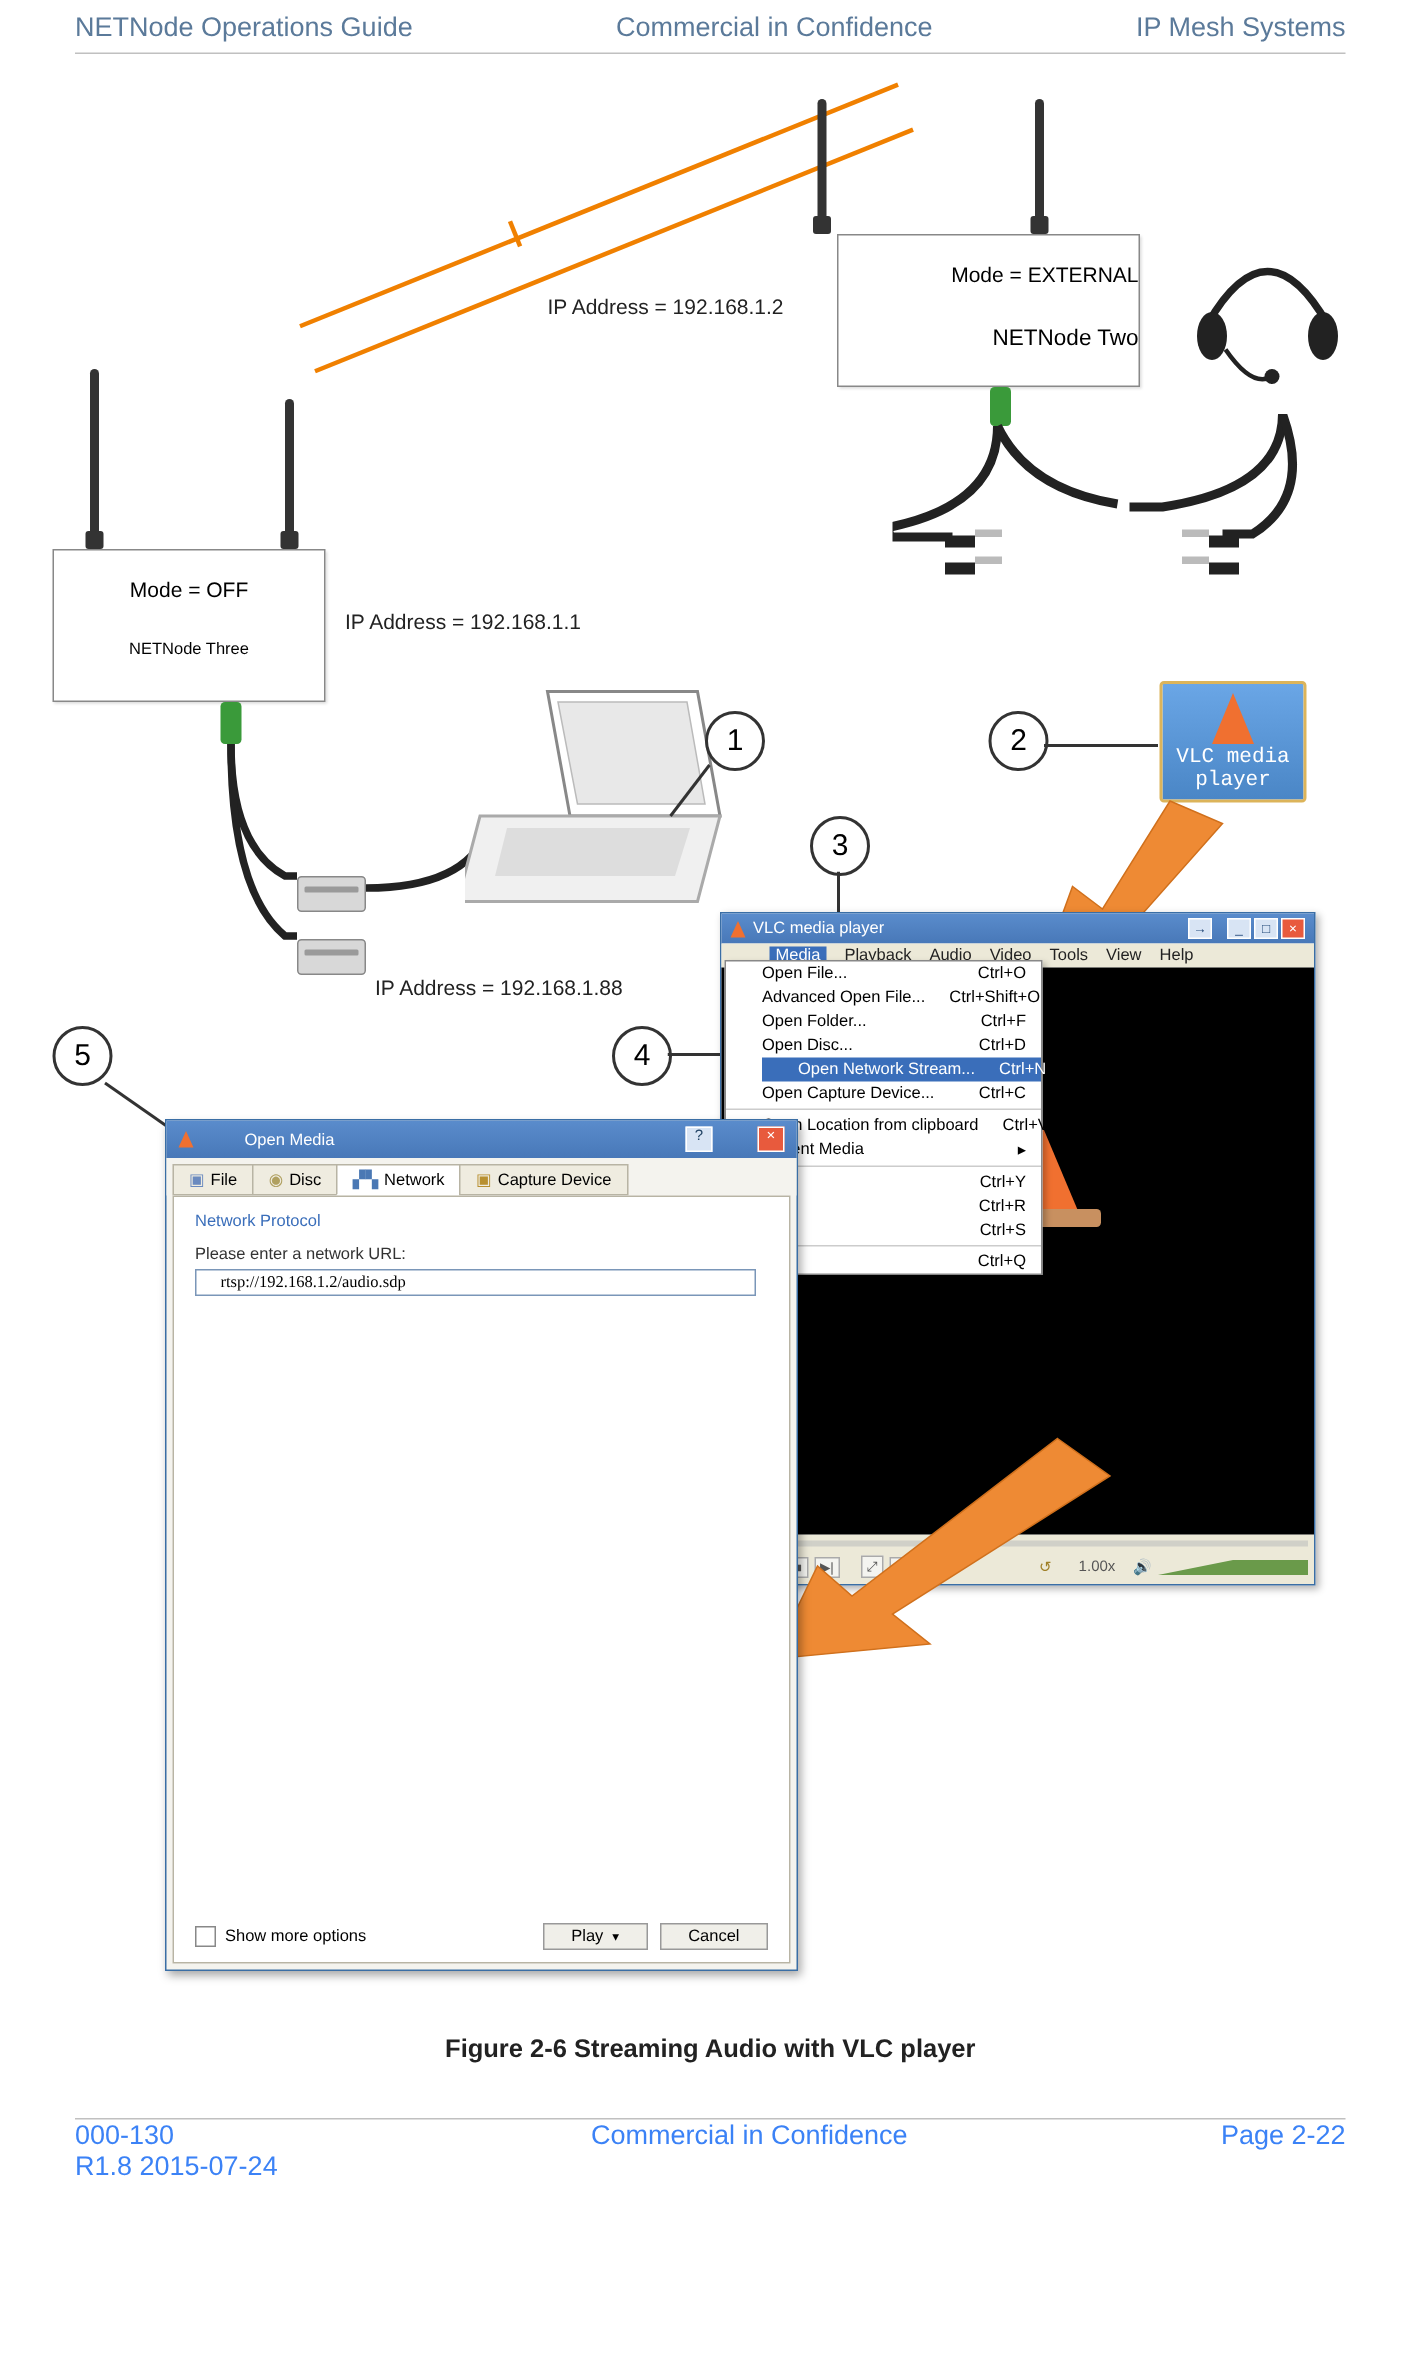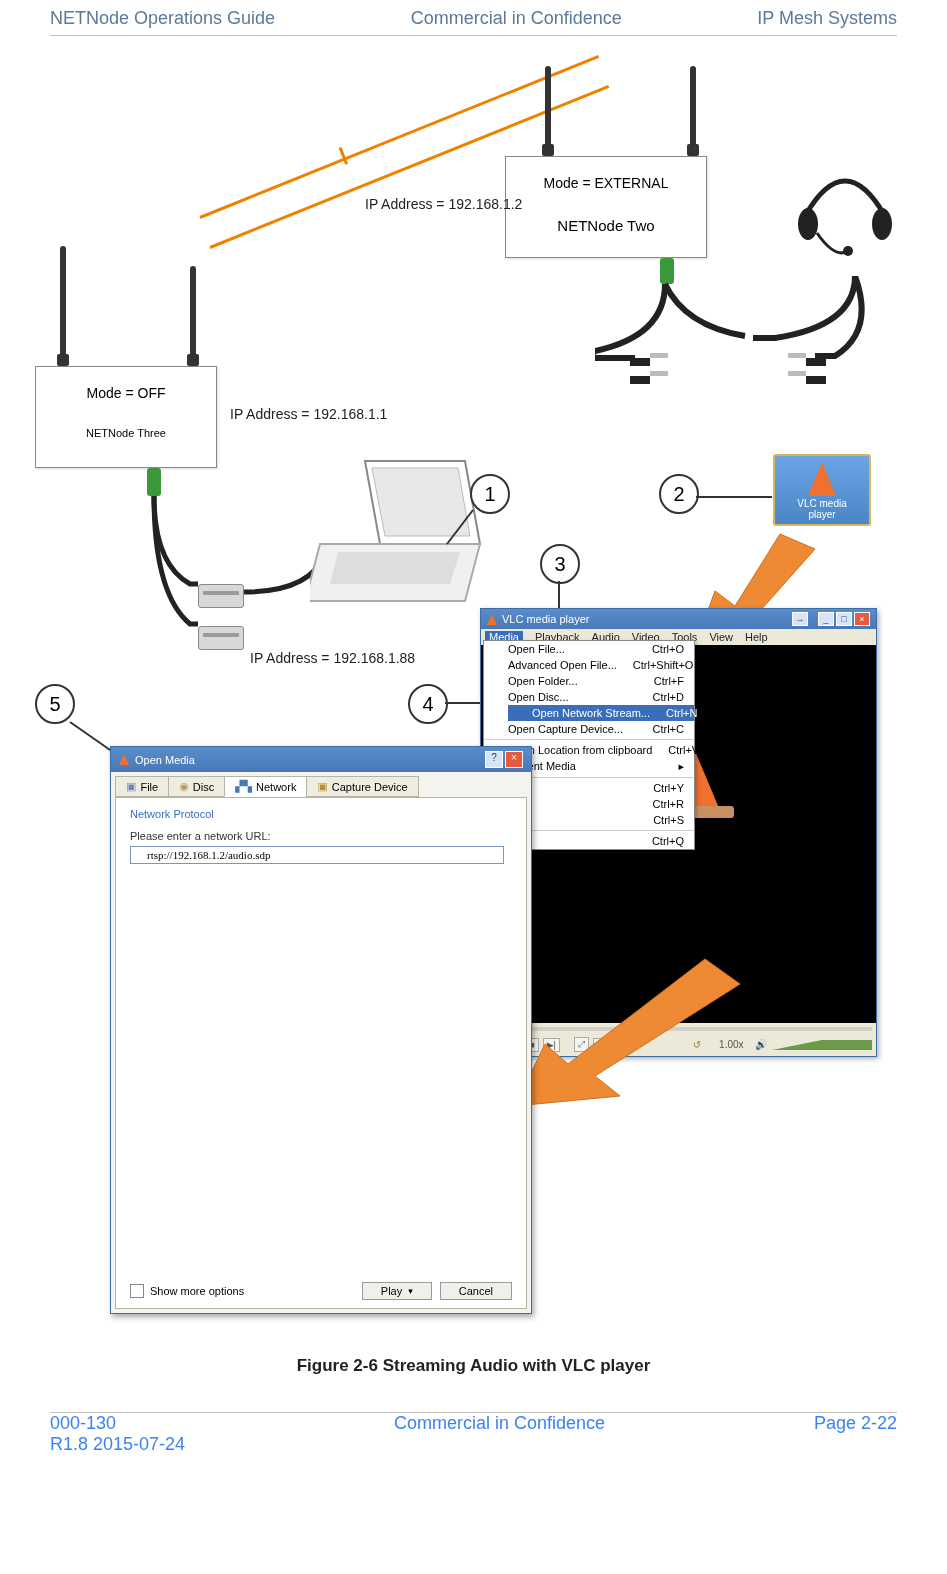--- a/index.html
+++ b/index.html
@@ -89,21 +89,21 @@
     padding: 6px 2px 4px 2px;
     text-align: center;
   }
   .vlc-cone-small {
     width: 0; height: 0;
     border-left: 14px solid transparent;
     border-right: 14px solid transparent;
     border-bottom: 34px solid #f07030;
     margin: 0 auto 2px auto;
   }
-  .vlc-icon-label { color:#fff; font-size:10px; font-family:Liberation Sans, sans-serif; line-height:1.1; }
+  .vlc-icon-label { color:#fff; font-size:14px; font-family:Liberation Mono, monospace; line-height:1.1; }
   
   .vlc-window {
     position: absolute;
     border: 1px solid #3a6ea5;
     background: #fff;
     font-family: Tahoma, sans-serif;
     font-size: 11px;
     box-shadow: 2px 2px 5px rgba(0,0,0,0.3);
   }
   .vlc-title {
@@ -114,42 +114,42 @@
     display: flex;
     align-items: center;
   }
   .vlc-title .cone-tiny {
     width:0;height:0;border-left:5px solid transparent;border-right:5px solid transparent;border-bottom:11px solid #f07030;margin-right:5px;
   }
   .win-ctrls { margin-left:auto; display:flex; gap:2px; }
   .wc { width:14px;height:12px;font-size:9px;text-align:center;line-height:12px;border:1px solid #fff;background:#d8e4f4;color:#244a7a; }
   .wc.red { background:#e85a3d;color:#fff; }
   .menubar { background:#ece9d8; padding:2px 4px; font-size:11px; display:flex; gap:12px; color:#222; }
-  .menuitem.highlight { background:#3a6eba; color:#fff; padding:0 4px; }
+  .menuitem.highlight { background:#3a6eba; color:#fff; padding:0 4px;margin-left:28px; }
   .dropmenu { position:absolute; background:#fff; border:1px solid #888; box-shadow:2px 2px 4px rgba(0,0,0,0.25); font-size:11px; }
   .dropmenu .row { display:flex; justify-content:space-between; padding:2px 10px 2px 24px; white-space:nowrap; gap:16px; }
   .dropmenu .row.sep { border-top:1px solid #ccc; height:0; padding:0; margin:2px 0; }
   .dropmenu .row.hl { background:#3a6eba; color:#fff;margin-left:24px; }
   .vlc-body-black { background:#000; position:relative; }
   .vlc-cone-big {
     width:0;height:0;border-left:40px solid transparent;border-right:40px solid transparent;border-bottom:95px solid #f07030;margin:0 auto;
   }
   .vlc-controls { background:#ece9d8; padding:4px; font-size:10px; color:#555;}
   .vlc-ctrl-row { display:flex; align-items:center; gap:4px; }
   .ctrl-btn { border:1px solid #aaa; background:#f4f4f0; padding:1px 3px; font-size:9px;}
   
   .openmedia {
     position: absolute;
     border: 1px solid #3a6ea5;
     background: #f4f3ee;
     font-family: Tahoma, sans-serif;
     font-size: 11px;
     box-shadow: 2px 3px 6px rgba(0,0,0,0.35);
   }
-  .om-title { background:linear-gradient(#5a8ccc,#4878b8); color:#fff; padding:4px 8px; display:flex; align-items:center; }
+  .om-title { background:linear-gradient(#5a8ccc,#4878b8); color:#fff; padding:4px 8px; display:flex; align-items:center;gap:28px; }
   .om-q { margin-left:auto; width:16px;height:15px;background:#d8e4f4;border:1px solid #fff;text-align:center;font-size:10px;color:#246; }
   .om-x { width:16px;height:15px;background:#e85a3d;border:1px solid #fff;text-align:center;font-size:10px;color:#fff;margin-left:2px; }
   .om-tabs { display:flex; background:#f4f3ee; padding:4px 4px 0 4px; gap:0; }
   .om-tab { border:1px solid #b8b4a4; padding:3px 10px; background:#efece0; font-size:11px; display:flex; align-items:center; gap:4px; margin-right:-1px; }
   .om-tab.active { background:#fff; border-bottom:1px solid #fff; }
   .om-panel { background:#fff; border:1px solid #b8b4a4; margin:0 4px 4px 4px; padding:10px 14px 80px 14px; min-height:420px; position:relative;}
   .fieldset-title { color:#3a6eba; font-size:11px; }
   .url-input { width:340px; border:1px solid #7a96b8; font-size:11px; padding:2px 16px; font-family:Tahoma; }
   .examples { color:#9a9a9a; font-size:11px; margin-top:6px; line-height:1.5; }
   .om-footer { position:absolute; bottom:8px; left:14px; right:14px; display:flex; align-items:center; }
@@ -212,21 +212,21 @@
       <div class="line" style="margin-top:14px;">Mode = OFF</div>
       <div class="line" style="margin-top:18px; font-size:11px;">NETNode Three</div>
     </div>
     <div class="abs" style="left:97px; top:432px; width:14px;height:28px;background:#3a9a3a;border-radius:3px;"></div>
     <div class="ipaddr" style="left:180px; top:370px;">IP Address = 192.168.1.1</div>
 
     <div class="antenna" style="left:495px; top:30px; height:80px;"></div>
     <div class="antenna-base" style="left:492px; top:108px;"></div>
     <div class="antenna" style="left:640px; top:30px; height:80px;"></div>
     <div class="antenna-base" style="left:637px; top:108px;"></div>
-    <div class="device-box" style="left:455px; top:120px; width:200px; height:100px;">
+    <div class="device-box" style="left:508px; top:120px; width:200px; height:100px;text-align:right;">
       <div class="line" style="margin-top:14px;">Mode = EXTERNAL</div>
       <div class="line" style="margin-top:18px; font-size:15px;">NETNode Two</div>
     </div>
     <div class="abs" style="left:610px; top:222px; width:14px;height:26px;background:#3a9a3a;border-radius:3px;"></div>
     <div class="ipaddr" style="left:315px; top:160px;">IP Address = 192.168.1.2</div>
 
     <svg class="abs" style="left:740px; top:125px;" width="110" height="110">
       <path d="M15 55 Q55 -15 95 55" stroke="#222" stroke-width="5" fill="none"></path>
       <ellipse cx="18" cy="63" rx="10" ry="16" fill="#222"></ellipse>
       <ellipse cx="92" cy="63" rx="10" ry="16" fill="#222"></ellipse>

